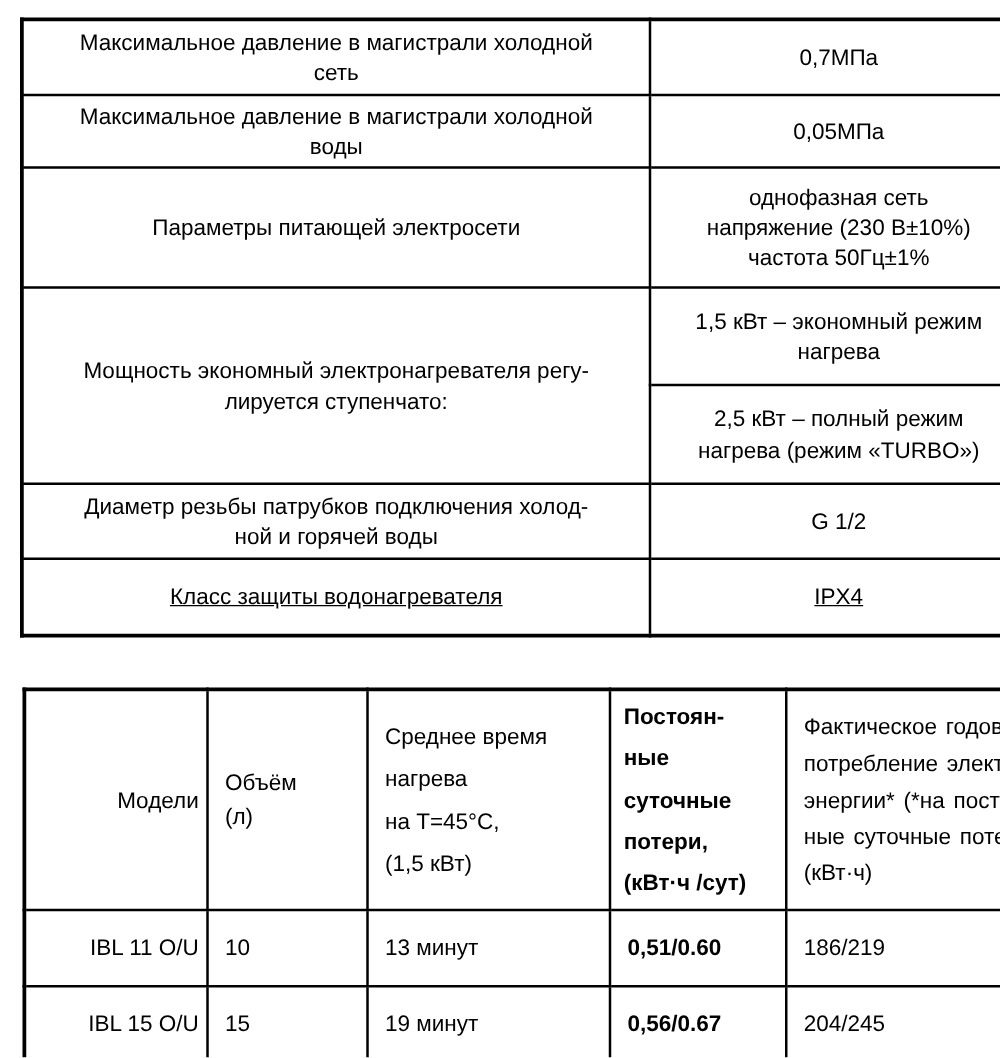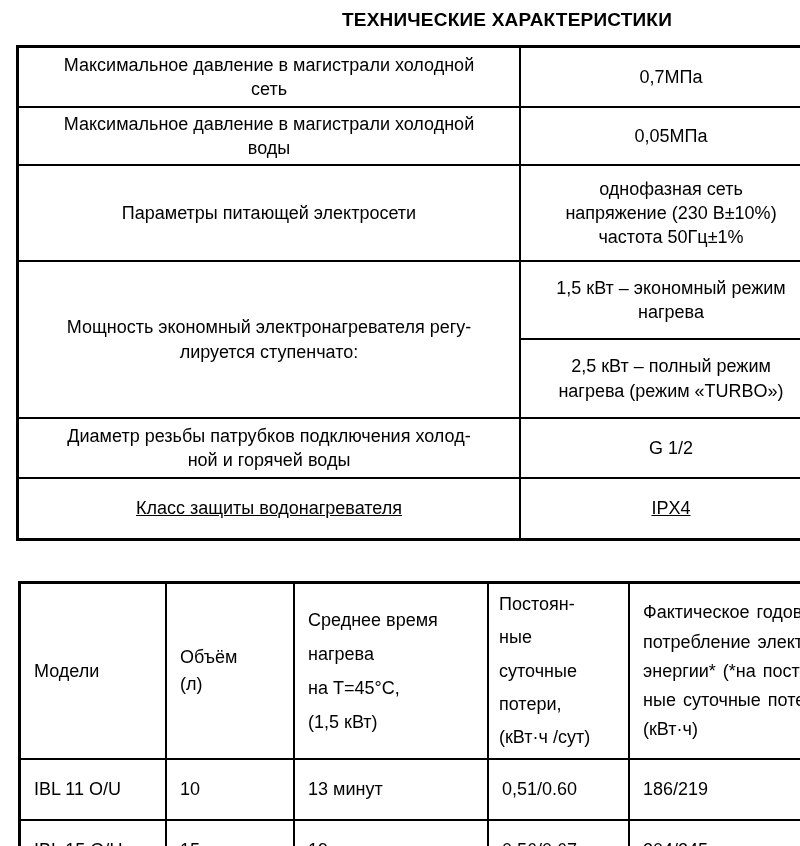--- a/index.html
+++ b/index.html
@@ -67,37 +67,36 @@
   .t2 {
     margin: 40px 0 0 18px;
     width: 763px;
     border: 3px solid #000000;
   }
   .t2 td {
     text-align: left;
     vertical-align: middle;
     padding: 4px 6px 4px 13px;
   }
-  .t2 .c1 { width: 125px; }
+  .t2 .c1 { width: 125px; text-align: right; }
   .t2 .c2 { width: 107px; }
   .t2 .c3 { width: 173px; margin-left: 45px; }
-  .t2 .c4 { width: 123px; }
+  .t2 .c4 { width: 123px; font-weight: bold; }
   .t2 .c5 { width: 235px; }
   .t2 tr.head td { height: 152px; line-height: 1.5; }
   .t2 tr.head td.c3 { line-height: 1.9; }
   .t2 tr.head td.c4 { line-height: 1.85; padding-left: 10px; }
   .t2 tr.head td.c5 { line-height: 1.62; word-spacing: 2px; }
   .t2 tr.data td { height: 51px; line-height: 1.3; }
 </style>
 </head>
 <body>
 
 <div class="page">
 
-  <h1 class="title">ТЕХНИЧЕСКИЕ ХАРАКТЕРИСТИКИ</h1>
 
   <table class="t1">
     <tbody>
         <tr class="r1">
       <td class="col-param">Максимальное давление в магистрали холодной
 сеть</td>
       <td class="col-value">0,7МПа</td>
     </tr>
     <tr class="r2">
       <td class="col-param">Максимальное давление в магистрали холодной

